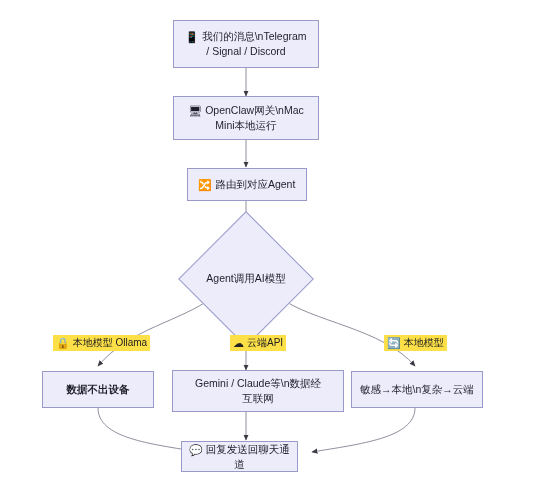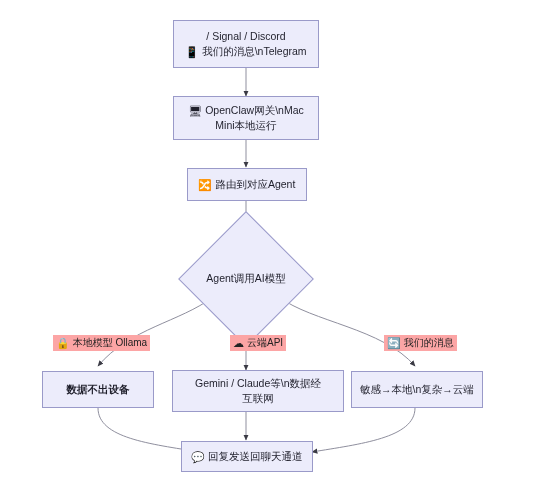--- a/index.html
+++ b/index.html
@@ -20,21 +20,21 @@
   
   .diamond-wrap{position:absolute;text-decoration:underline;}
   .diamond-shape{position:absolute;left:0;top:0;width:100%;height:100%;
      background:#ECECFB;border:1px solid #9A9AC9;box-sizing:border-box;
      transform:rotate(45deg);}
   .diamond-label{position:absolute;left:0;top:0;width:100%;height:100%;
      display:flex;align-items:center;justify-content:center;
      font-size:10.5px;color:#1f1f2b;white-space:nowrap;}
 
   
-  .blabel{position:absolute;background:#fca5a5;color:#222;
+  .blabel{position:absolute;background:#fde047;color:#222;
           font-size:10px;line-height:14px;white-space:nowrap;padding:1px 3px;}
 </style>
 </head>
 <body>
 
 <div id="canvas">
 
   <svg class="edges" viewBox="0 0 540 480">
     <defs>
       <marker id="ah" markerWidth="7" markerHeight="7" refX="5.4" refY="3" orient="auto" markerUnits="strokeWidth">
@@ -49,22 +49,22 @@
       <path d="M246,318 L246,370"></path>
       <path d="M279,297 C312,322 382,328 415,366"></path>
       <path d="M98,408 C98,438 150,444 200,452"></path>
       <path d="M246,412 L246,440"></path>
       <path d="M415,408 C415,438 360,444 312,452"></path>
     </g>
   </svg>
 
   <div class="node" style="left:173px;top:20px;width:146px;height:48px;">
     <div>
+      <span class="txt"><span class="ico">📱</span><span>我们的消息\nTelegram</span></span>
       <span class="txt">/ Signal / Discord</span>
-      <span class="txt"><span class="ico">📱</span><span>我们的消息\nTelegram</span></span>
     </div>
   </div>
 
   <div class="node" style="left:173px;top:96px;width:146px;height:44px;">
     <div>
       <span class="txt"><span class="ico">🖥</span><span>OpenClaw网关\nMac</span></span>
       <span class="txt">Mini本地运行</span>
     </div>
   </div>
 
@@ -79,37 +79,37 @@
     <div class="diamond-label">Agent调用AI模型</div>
   </div>
 
   <div class="blabel" style="left:53px;top:335px;">
     <span class="ico">🔒</span><span>本地模型 Ollama</span>
   </div>
   <div class="blabel" style="left:222px;top:335px;margin-left:8px;">
     <span class="ico">☁</span><span>云端API</span>
   </div>
   <div class="blabel" style="left:384px;top:335px;">
-    <span class="ico">🔄</span><span>我们的消息</span>
+    <span class="ico">🔄</span><span>本地模型</span>
   </div>
 
   <div class="node" style="left:42px;top:371px;width:112px;height:37px;font-weight:bold;">
     <span class="txt">数据不出设备</span>
   </div>
 
   <div class="node" style="left:172px;top:370px;width:172px;height:42px;">
     <div>
       <span class="txt">Gemini / Claude等\n数据经</span>
       <span class="txt">互联网</span>
     </div>
   </div>
 
   <div class="node" style="left:351px;top:371px;width:132px;height:37px;">
     <span class="txt">敏感→本地\n复杂→云端</span>
   </div>
 
-  <div class="node" style="left:181px;top:441px;width:132px;height:31px;">
+  <div class="node" style="left:181px;top:441px;width:117px;height:31px;">
     <div>
       <span class="txt"><span class="ico">💬</span><span>回复发送回聊天通道</span></span>
     </div>
   </div>
 
 </div>
 
 </body></html>

